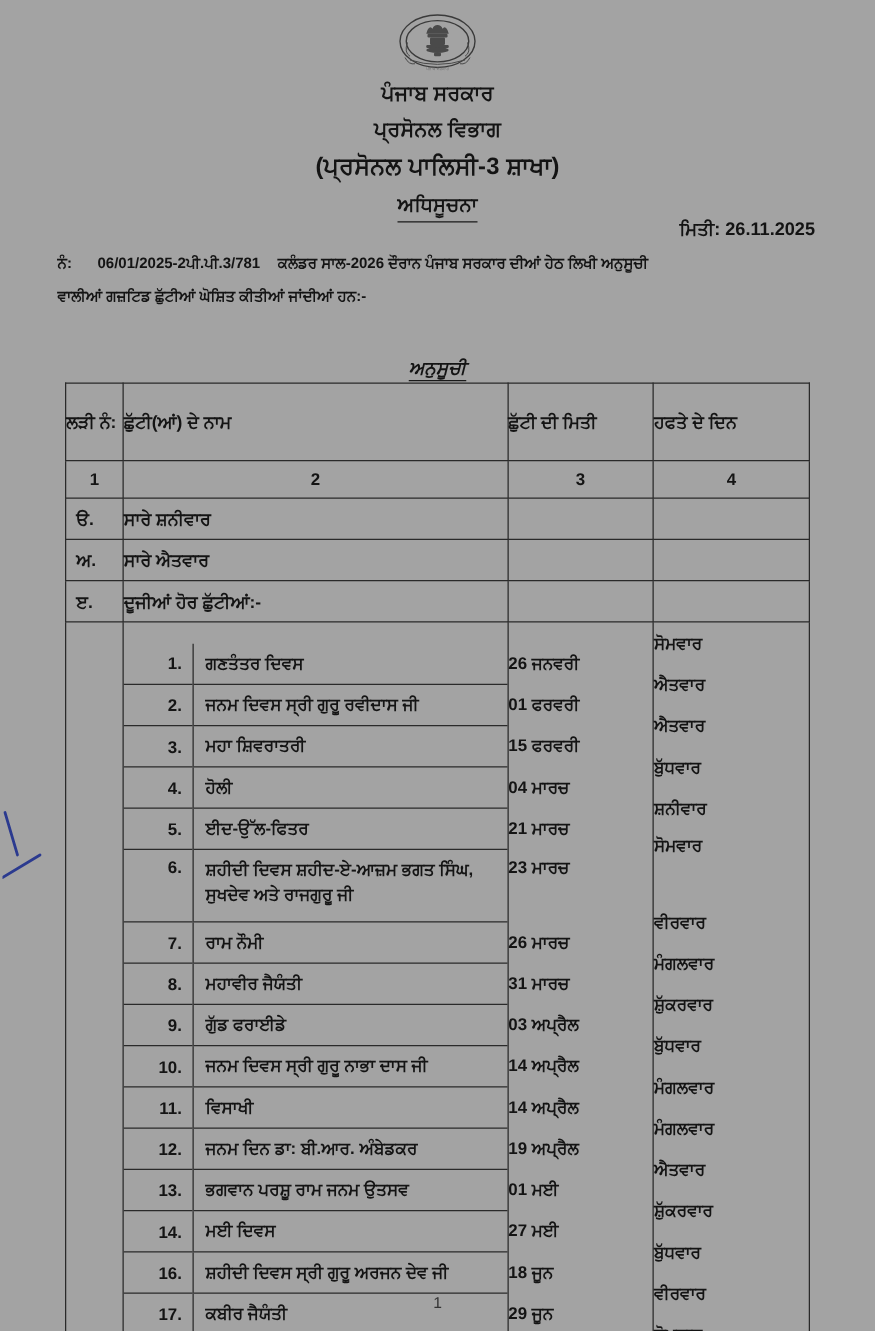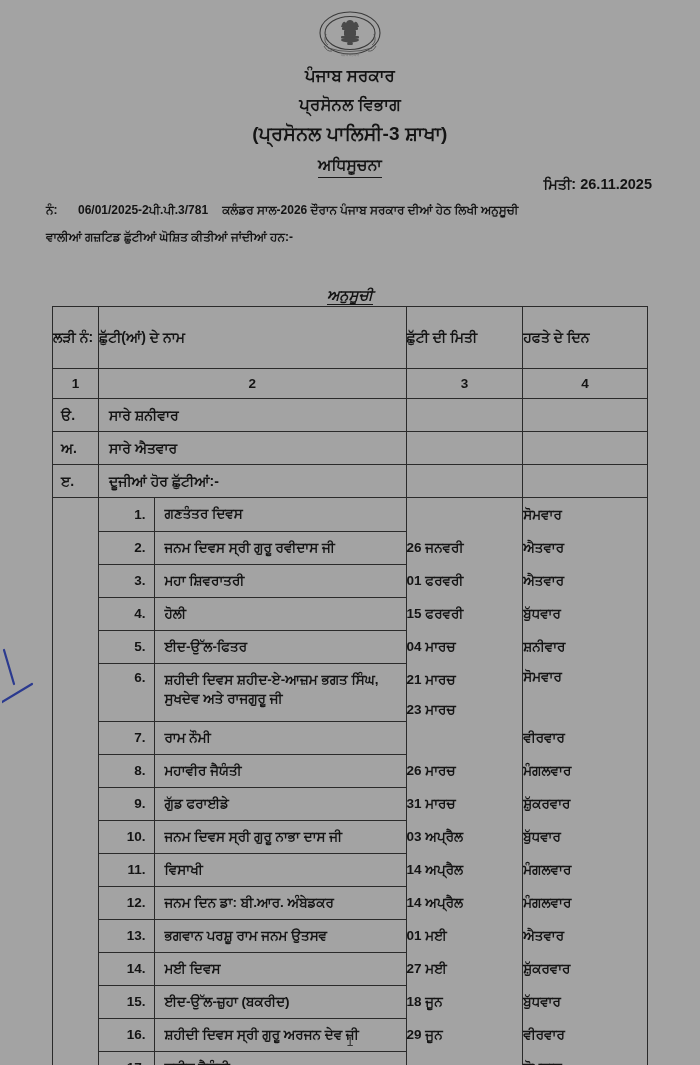--- a/index.html
+++ b/index.html
@@ -109,21 +109,20 @@
 
   .abc-row td {
     height: 33px;
     font-size: 14px;
   }
   .abc-row .sr {
     text-align: left;
     padding-left: 8px;
   }
   .abc-row .nm {
-    padding-left: 10px;
   }
 
   .subtbl {
     width: 100%;
     border-collapse: collapse;
     font-size: 13.5px;
   }
   .subtbl td {
     border: none;
     padding: 0;
@@ -329,24 +328,20 @@
                 </tr>
                 <tr class="hrow">
                   <td class="idx">13.</td>
                   <td class="nm">ਭਗਵਾਨ ਪਰਸ਼ੂ ਰਾਮ ਜਨਮ ਉਤਸਵ</td>
                 </tr>
                 <tr class="hrow">
                   <td class="idx">14.</td>
                   <td class="nm">ਮਈ ਦਿਵਸ</td>
                 </tr>
                 <tr class="hrow">
-                  <td class="idx">15.</td>
-                  <td class="nm">ਈਦ-ਉੱਲ-ਜ਼ੁਹਾ (ਬਕਰੀਦ)</td>
-                </tr>
-                <tr class="hrow">
                   <td class="idx">16.</td>
                   <td class="nm">ਸ਼ਹੀਦੀ ਦਿਵਸ ਸ੍ਰੀ ਗੁਰੂ ਅਰਜਨ ਦੇਵ ਜੀ</td>
                 </tr>
                 <tr class="hrow">
                   <td class="idx">17.</td>
                   <td class="nm">ਕਬੀਰ ਜੈਯੰਤੀ</td>
                 </tr>
               </tbody>
             </table>
         </td>
@@ -380,20 +375,23 @@
                 <tr>
                   <td class="dt-cell">03 ਅਪ੍ਰੈਲ</td>
                 </tr>
                 <tr>
                   <td class="dt-cell">14 ਅਪ੍ਰੈਲ</td>
                 </tr>
                 <tr>
                   <td class="dt-cell">14 ਅਪ੍ਰੈਲ</td>
                 </tr>
                 <tr>
+                  <td class="dt-cell">19 ਅਪ੍ਰੈਲ</td>
+                </tr>
+                <tr>
                   <td class="dt-cell">01 ਮਈ</td>
                 </tr>
                 <tr>
                   <td class="dt-cell">27 ਮਈ</td>
                 </tr>
                 <tr>
                   <td class="dt-cell">18 ਜੂਨ</td>
                 </tr>
                 <tr>
                   <td class="dt-cell">29 ਜੂਨ</td>

